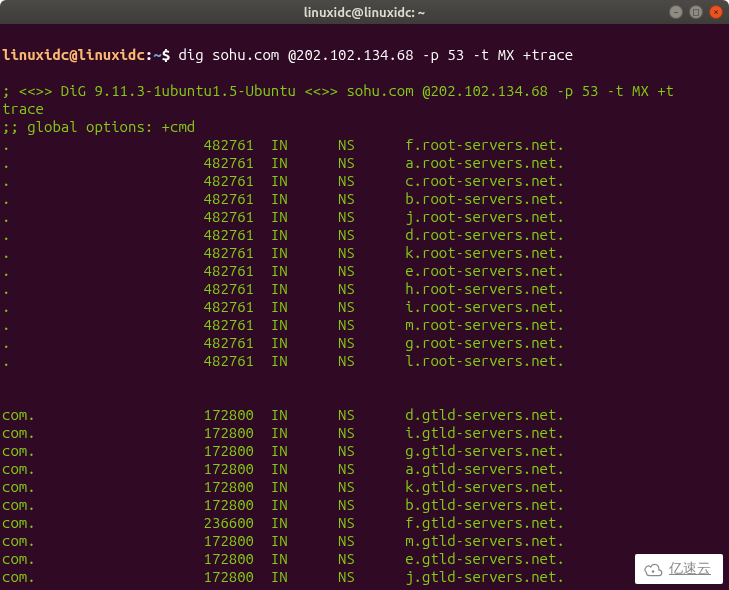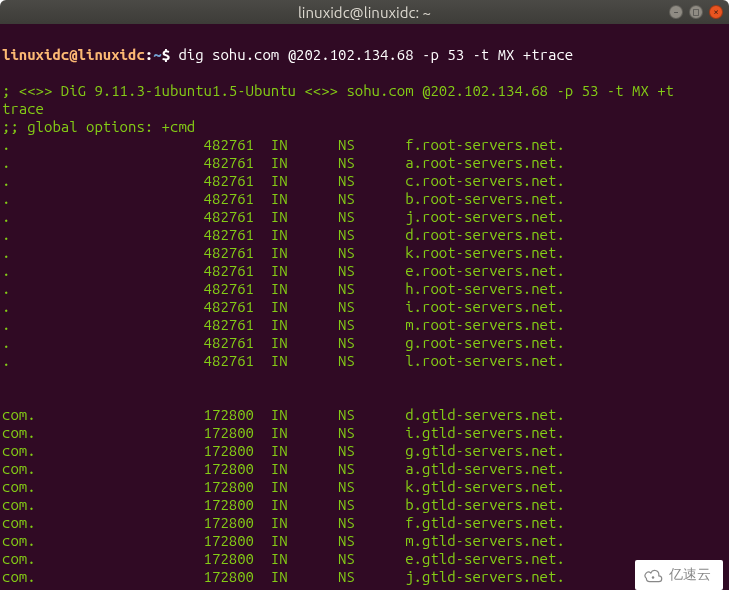--- a/index.html
+++ b/index.html
@@ -18,22 +18,22 @@
       display: flex;
       align-items: center;
       justify-content: center;
       position: relative;
       border-top-left-radius: 6px;
       border-top-right-radius: 6px;
     }
     .titlebar-title {
       color: #dfdbd2;
       font-family: "Ubuntu", sans-serif;
-      font-size: 15px;
-      font-weight: normal;
+      font-size: 13px;
+      font-weight: bold;
     }
     .window-controls {
       position: absolute;
       right: 6px;
       top: 50%;
       transform: translateY(-50%);
       display: flex;
       gap: 6px;
     }
     .window-btn {
@@ -62,30 +62,31 @@
       overflow: hidden;
     }
     .prompt-user { color: #fdba74; font-weight: bold; }
     .prompt-path { color: #729fcf; font-weight: bold; }
     .prompt-white { color: #ffffff; font-weight: bold;}
     .cmd { color: #ffffff; }
     .out { color: #84cc16; }  
     .watermark {
       position: absolute;
       right: 6px;
-      bottom: 0;
+      bottom: 6px;
       background: #fff;
       color: #888;
       font-family: sans-serif;
       font-size: 14px;
       padding: 6px 12px 6px 8px;
       display:flex;
       align-items:center;
       gap:6px;
       border-radius:2px;
+      text-decoration:underline;
     }
     .watermark svg { width:20px; height:16px; }
   </style>
 </head>
 <body>
 
 <div class="titlebar">
   <span class="titlebar-title">linuxidc@linuxidc: ~</span>
   <div class="window-controls">
     <div class="window-btn btn-min">
@@ -119,21 +120,21 @@
 <span class="out">.                       482761  IN      NS      m.root-servers.net.</span>
 <span class="out">.                       482761  IN      NS      g.root-servers.net.</span>
 <span class="out">.                       482761  IN      NS      l.root-servers.net.</span></div>
 <span class="out"></span>
 <div id="com-block"><span class="out">com.                    172800  IN      NS      d.gtld-servers.net.</span>
 <span class="out">com.                    172800  IN      NS      i.gtld-servers.net.</span>
 <span class="out">com.                    172800  IN      NS      g.gtld-servers.net.</span>
 <span class="out">com.                    172800  IN      NS      a.gtld-servers.net.</span>
 <span class="out">com.                    172800  IN      NS      k.gtld-servers.net.</span>
 <span class="out">com.                    172800  IN      NS      b.gtld-servers.net.</span>
-<span class="out">com.                    172800  IN      NS      f.gtld-servers.net.</span>
+<span class="out">com.                    236600  IN      NS      f.gtld-servers.net.</span>
 <span class="out">com.                    172800  IN      NS      m.gtld-servers.net.</span>
 <span class="out">com.                    172800  IN      NS      e.gtld-servers.net.</span>
 <span class="out">com.                    172800  IN      NS      j.gtld-servers.net.</span>
 </div>
 </div>
 
 <div class="watermark">
   <svg viewBox="0 0 24 16">
       <path fill="#888" d="M19 7.5a5 5 0 0 0-9.6-1.9A4 4 0 0 0 4 12a4 4 0 0 0 4 4h11a3.5 3.5 0 0 0 0-7z" fill-opacity="0"></path>
       <path stroke="#888" stroke-width="1.4" fill="none" d="M19 7.5a5 5 0 0 0-9.6-1.9A4 4 0 0 0 4 12a4 4 0 0 0 4 4h11a3.5 3.5 0 0 0 0-7z"></path>

